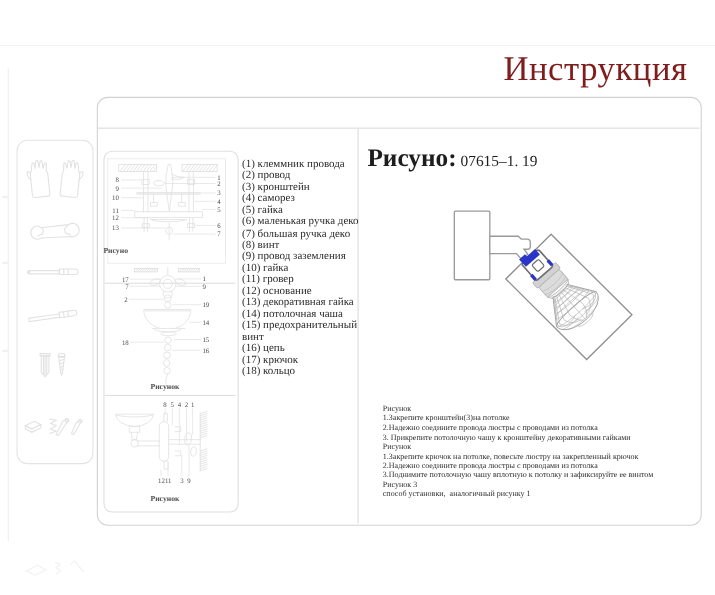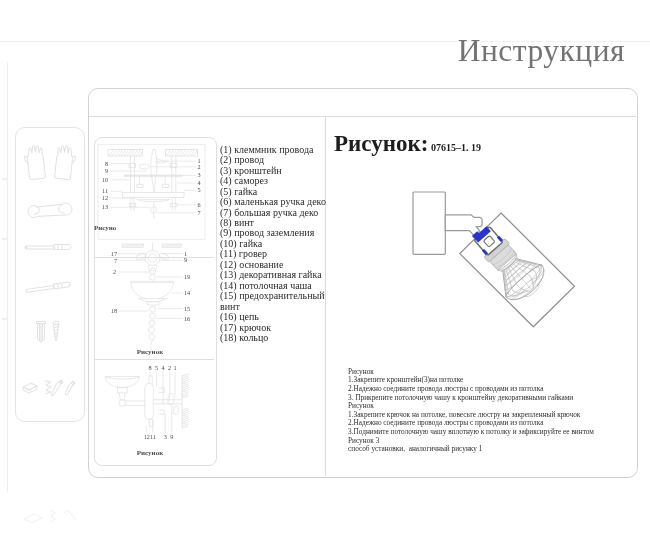--- a/index.html
+++ b/index.html
@@ -11,21 +11,21 @@
 <body>
 
 <div class="abs" style="left:0;top:41px;width:650px;height:1px;background:#f2f2f2;"></div>
 
 <div class="abs" style="left:2px;top:178px;width:5px;height:1.5px;background:#f0f0f0;"></div>
 <div class="abs" style="left:2px;top:238px;width:5px;height:1.5px;background:#f0f0f0;"></div>
 <div class="abs" style="left:2px;top:318px;width:5px;height:1.5px;background:#f0f0f0;"></div>
 
 <div class="abs" style="left:7px;top:62px;width:1px;height:430px;background:#eeeeee;"></div>
 
-<div class="abs" style="top:33px;right:25px;font-size:31.5px;color:#737373;letter-spacing:0.5px;">Инструкция</div>
+<div class="abs" style="top:45px;right:25px;font-size:31.5px;color:#7f1d1d;letter-spacing:0.5px;">Инструкция</div>
 
 <div class="abs" style="left:15px;top:127px;width:68px;height:293px;border:1px solid #e4e4e4;border-radius:10px;"></div>
 
 <svg class="abs" style="left:15px;top:127px;" width="70" height="295" viewBox="0 0 70 295" fill="none">
   <g stroke="#e2e2e2" stroke-width="1" fill="none">
 
     <g transform="rotate(-6 21 36)">
       <path d="M13 50 L13 31 C13 29.5 13.5 28.6 14.3 27.8 L15.5 21.5 Q16.3 19.6 17.4 21.3 L17.9 26 L19.2 19.5 Q20 17.5 21.1 19.4 L21.6 25.5 L23 20 Q23.9 18.2 24.9 20 L25.2 26.5 L26.8 22.5 Q27.8 20.8 28.5 22.8 L27.9 29 C28.6 29.8 28.9 30.6 28.9 31.8 L28.9 50 Q28.9 52 26.9 52 L15 52 Q13 52 13 50 Z"></path>
       <path d="M13.6 36 Q9.6 32.5 10.3 28.8 Q11.6 26.6 13.4 30.2"></path>
     </g>
@@ -79,21 +79,21 @@
       <path d="M44 8 l4-3 8 10"></path>
   </g>
 </svg>
 
 <div class="abs" style="left:88px;top:88px;width:548px;height:388px;border:1px solid #d2d2d2;border-radius:10px;"></div>
 
 <div class="abs" style="left:89px;top:116px;width:547px;height:1px;background:#dcdcdc;"></div>
 
 <div class="abs" style="left:325px;top:117px;width:1px;height:359px;background:#dcdcdc;"></div>
 
-<div class="abs" style="left:334px;top:131px;font-size:23px;color:#1d1d1d;"><b>Рисунок:</b><span style="font-size:10px;font-weight:bold;">&nbsp;07615–1.&nbsp;19</span></div>
+<div class="abs" style="left:334px;top:131px;font-size:23px;color:#1d1d1d;"><b>Рисуно:</b><span style="font-size:14px;">&nbsp;07615–1.&nbsp;19</span></div>
 
 <div class="abs" style="left:94px;top:137px;width:121px;height:327px;border:1px solid #dfdfdf;border-radius:8px;"></div>
 
 <div class="abs" style="left:95px;top:257px;width:119px;height:1px;background:#dfdfdf;"></div>
 
 <div class="abs" style="left:95px;top:359px;width:119px;height:1px;background:#dfdfdf;"></div>
 
 <svg class="abs" style="left:94px;top:137px;" width="122" height="121" viewBox="94 137 122 121" fill="none">
 
   <rect x="98" y="144.3" width="107" height="95" stroke="#e9e9e9" stroke-width="0.8"></rect>

